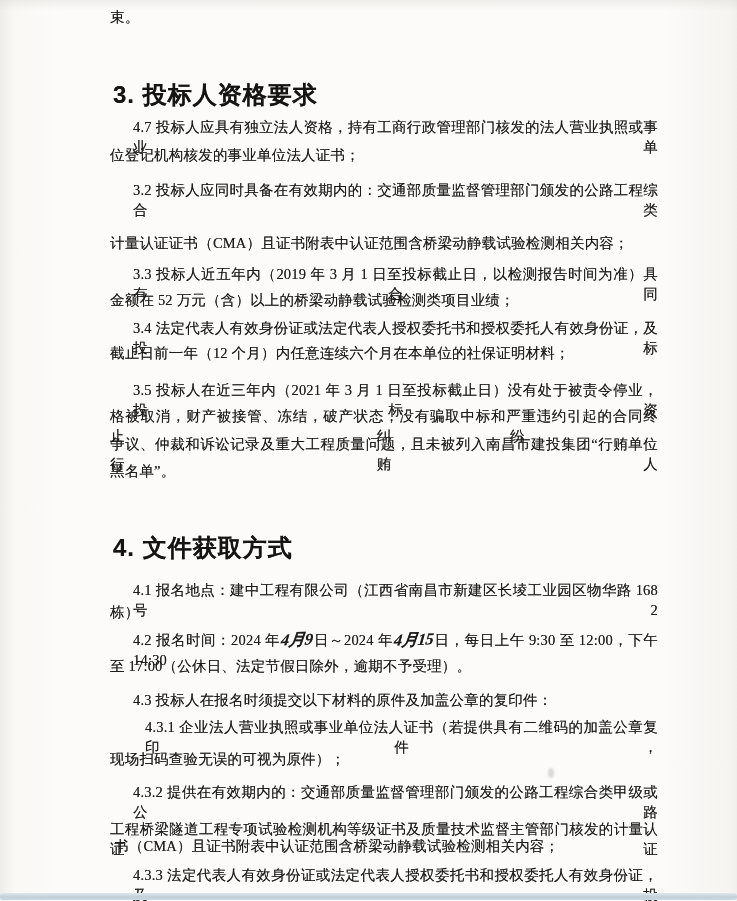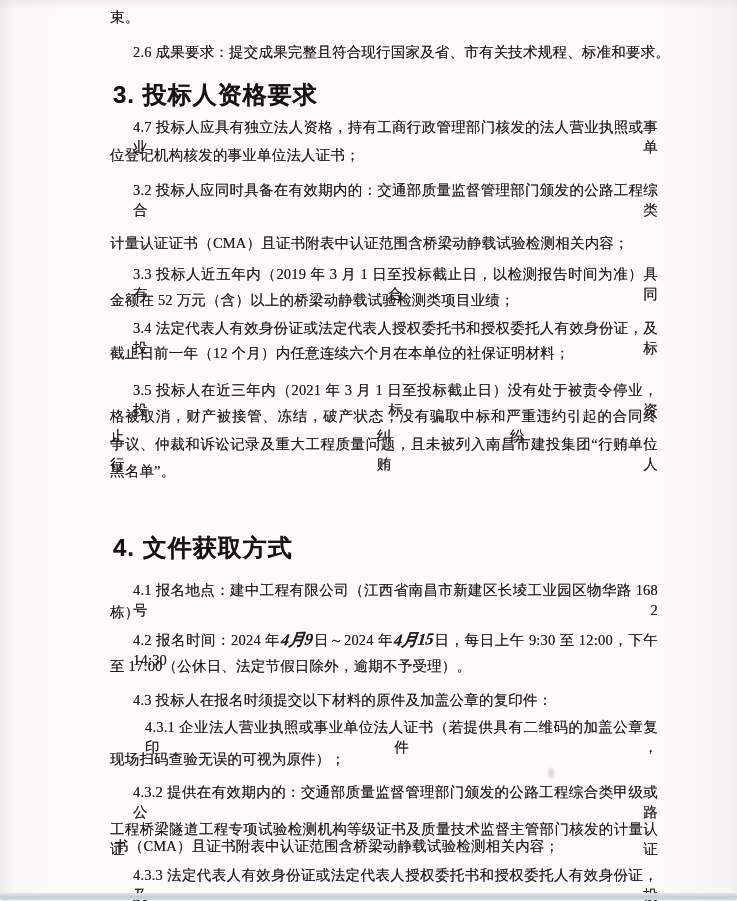--- a/index.html
+++ b/index.html
@@ -64,21 +64,20 @@
     background:rgba(120,115,108,.25);filter:blur(1px);
   }
 </style>
 </head>
 <body>
 
 <div class="page">
 
   <div class="line" style="left:110px;top:7px;">束。</div>
 
-  <div class="line" style="left:133px;top:42px;">2.6 成果要求：提交成果完整且符合现行国家及省、市有关技术规程、标准和要求。</div>
 
   <div class="heading" style="left:113px;top:83px;">3. 投标人资格要求</div>
 
   <div class="line just" style="left:133px;top:117px;">4.7 投标人应具有独立法人资格，持有工商行政管理部门核发的法人营业执照或事业单</div>
   <div class="line" style="left:110px;top:145px;">位登记机构核发的事业单位法人证书；</div>
 
   <div class="line just" style="left:133px;top:180px;">3.2 投标人应同时具备在有效期内的：交通部质量监督管理部门颁发的公路工程综合类</div>
   <div class="line" style="left:110px;top:233px;">计量认证证书（CMA）且证书附表中认证范围含桥梁动静载试验检测相关内容；</div>
 
   <div class="line just" style="left:133px;top:264px;">3.3 投标人近五年内（2019 年 3 月 1 日至投标截止日，以检测报告时间为准）具有合同</div>

